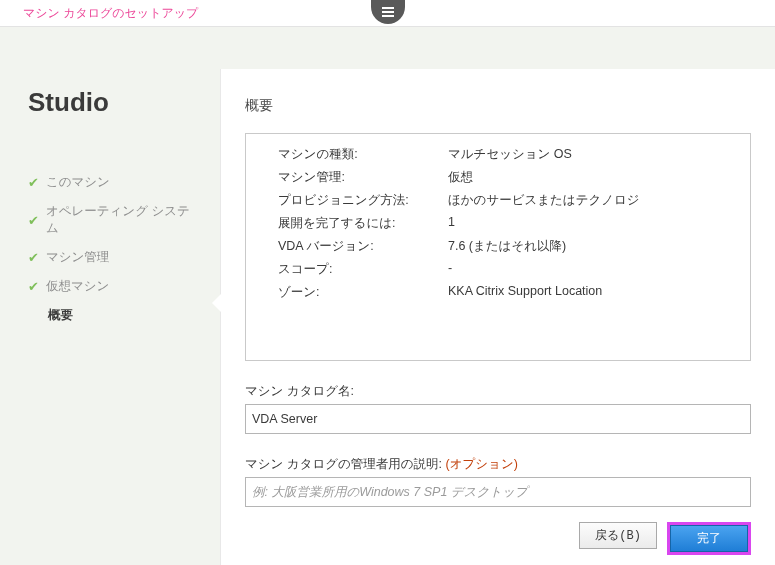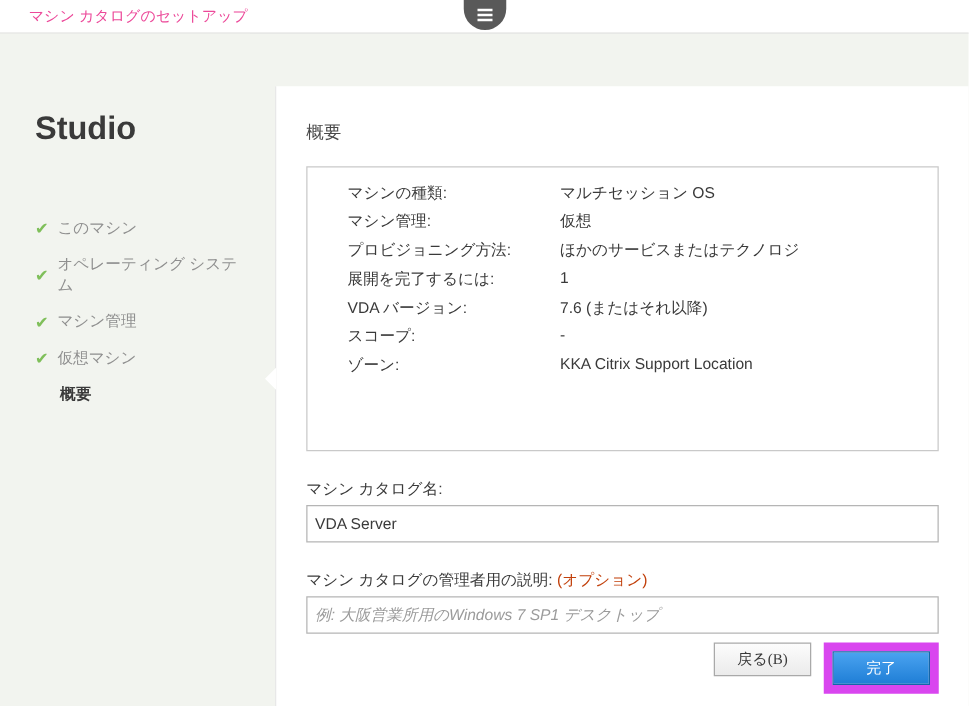--- a/index.html
+++ b/index.html
@@ -164,31 +164,31 @@
     bottom: 10px;
     display: flex;
     gap: 10px;
   }
   .btn {
     min-width: 78px;
     height: 27px;
     border: 1px solid #a9a9a9;
     background: linear-gradient(#fcfcfc,#ebebeb);
     font-size: 12px;
-    font-family: Liberation Serif, serif;
+    font-family: Liberation Mono, monospace;
     color: #3a3a3a;
     cursor: pointer;
   }
   .btn.primary {
     background: linear-gradient(#4aa3f0,#1f7ed6);
     border: 1px solid #1565a8;
     color: #fff;
   }
   .primary-wrap {
-    border: 7px solid #d946ef;
+    border: 3px solid #d946ef;
     padding: 0;
     display: inline-flex;
   }
   .primary-wrap .btn { margin: 0; }
 </style>
 </head>
 <body>
 
 <div class="title-bar">
   <span>マシン カタログのセットアップ</span>

